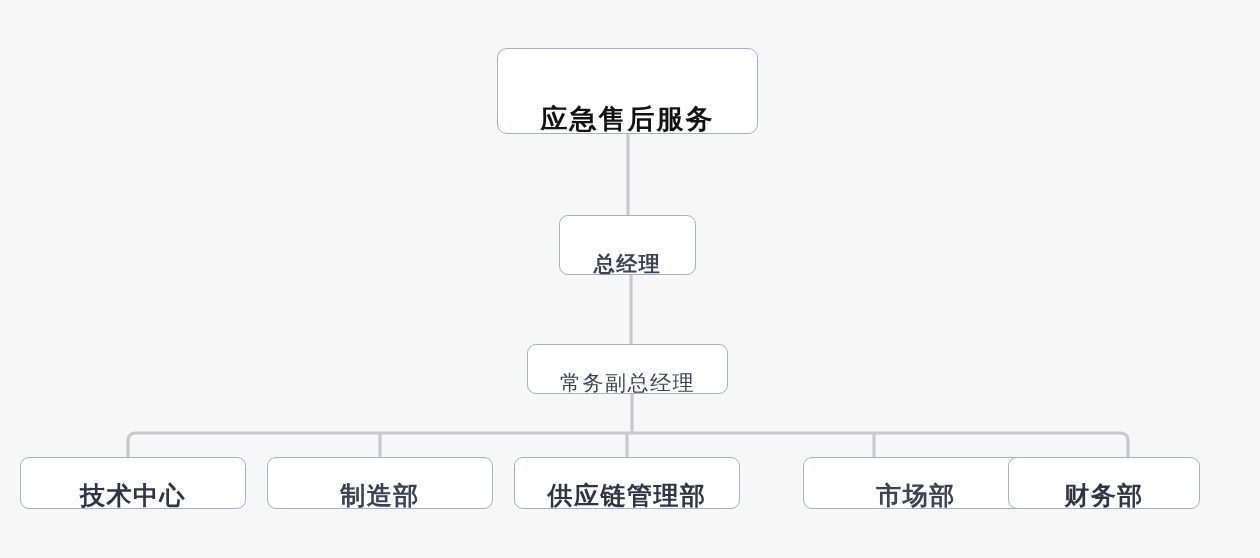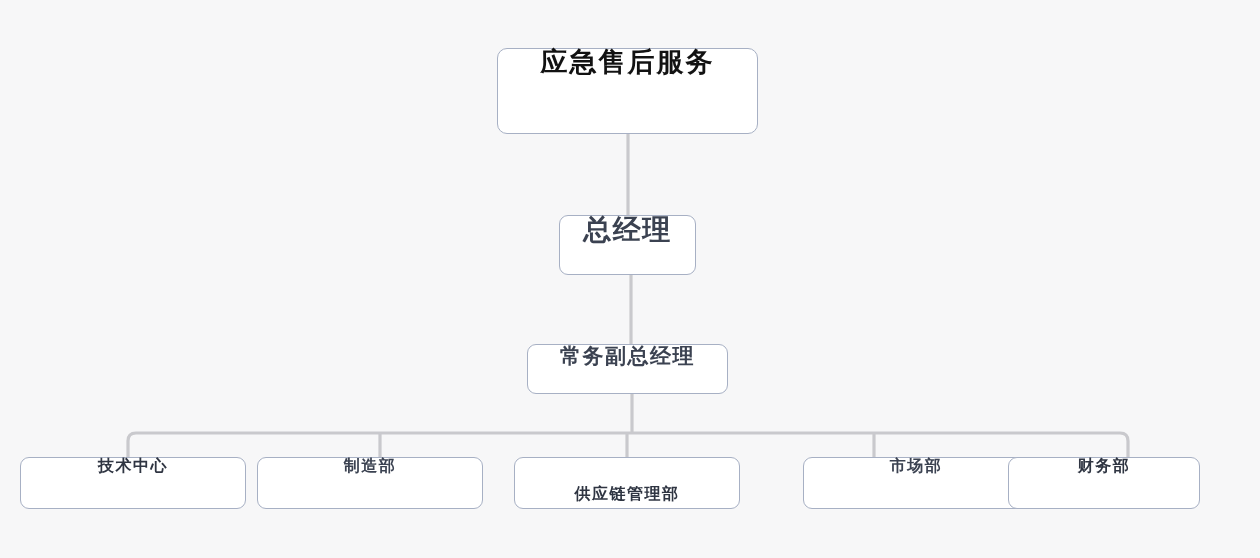--- a/index.html
+++ b/index.html
@@ -31,21 +31,21 @@
   }
 
   
   .node {
     position: absolute;
     box-sizing: border-box;
     background: #ffffff;
     border: 1.4px solid #a7b0c4;
     border-radius: 9px;
     display: flex;
-    align-items: flex-start;
+    align-items: flex-end;
     justify-content: center;
     text-align: center;
     white-space: nowrap;
     letter-spacing: 1px;
   }
 
   .node-label {
     display: block;
     line-height: 1;
   }
@@ -66,53 +66,53 @@
   }
 
   
   .node-l2 {
     left: 559px;
     top: 215px;
     width: 137px;
     height: 60px;
   }
   .node-l2 .node-label {
-    font-size: 28px;
+    font-size: 21px;
     font-weight: 700;
     color: #3b4251;
     letter-spacing: 1.5px;
   }
 
   
   .node-l3 {
     left: 527px;
     top: 344px;
     width: 201px;
     height: 50px;
   }
   .node-l3 .node-label {
     font-size: 21px;
-    font-weight: 700;
+    font-weight: 400;
     color: #3b4251;
     letter-spacing: 1.5px;
   }
 
   
   .node-dept {
     top: 457px;
     height: 52px;
   }
   .node-dept .node-label {
-    font-size: 16px;
+    font-size: 25px;
     font-weight: 700;
     color: #3b4251;
     letter-spacing: 1.5px;
   }
   .node-dept.dept-0 { left: 20px;   width: 226px; }
-  .node-dept.dept-1 { left: 257px;  width: 226px; }
+  .node-dept.dept-1 { left: 267px;  width: 226px; }
   .node-dept.dept-2 { left: 514px;  width: 226px; }
   .node-dept.dept-3 { left: 803px;  width: 226px; }
   .node-dept.dept-4 { left: 1008px; width: 192px; }
 
   .node-dept.dept-0 .node-label { color: #2f3542; }
   .node-dept.dept-2 .node-label { color: #2f3542; margin-top: 28px; }
   .node-dept.dept-4 .node-label { color: #2f3542; }
 </style>
 </head>
 <body>

